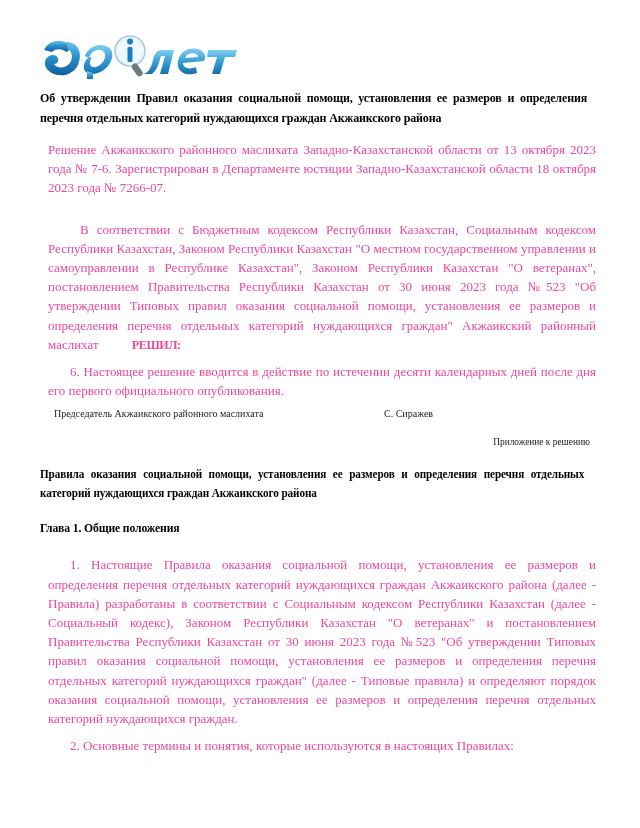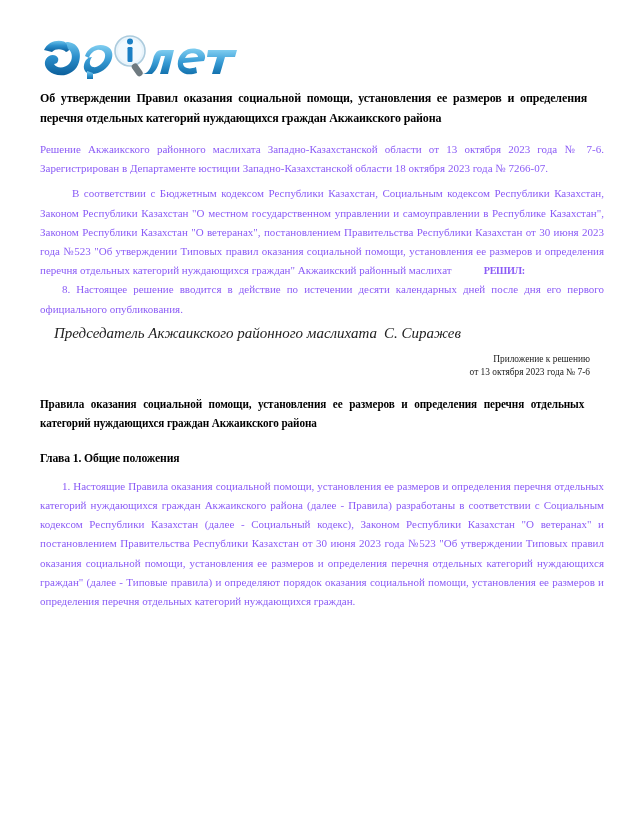--- a/index.html
+++ b/index.html
@@ -49,26 +49,26 @@
     line-height: 20px;
     text-align: justify;
     letter-spacing: -0.15px;
     transform: scaleX(0.97);
     transform-origin: left top;
     margin: 0 0 12px 0;
     color: #000;
   }
 
   .para {
-    font-size: 11px;
+    font-size: 13px;
     line-height: 19.2px;
     text-align: justify;
     text-justify: inter-word;
-    margin: 0;
-    color: #8b5cf6;
+    margin: 8px;
+    color: #ec4899;
     hyphens: none;
   }
   .para.indent { text-indent: 32px; }
   .para.tight  { text-indent: 22px; }
 
   .spacer-6  { height: 6px; }
   .spacer-10 { height: 10px; }
 
   b.reshil {
     font-weight: bold;
@@ -76,22 +76,21 @@
     display: inline-block;
     transform: scaleX(0.93);
     transform-origin: left center;
   }
 
   
   .sign-row {
     position: relative;
     margin-top: 6px;
     height: 16px;
-    font-style: italic;
-    font-size: 15px;
+    font-size: 10px;
     color: #222;
   }
   .sign-post {
     position: absolute;
     left: 14px;
     top: 0;
     white-space: nowrap;
   }
   .sign-name {
     position: absolute;
@@ -186,35 +185,35 @@
 
     <h1 class="doc-title">Об утверждении Правил оказания социальной помощи, установления ее размеров и определения перечня отдельных категорий нуждающихся граждан Акжаикского района</h1>
 
     <p class="para">Решение Акжаикского районного маслихата Западно-Казахстанской области от 13 октября 2023 года № 7-6. Зарегистрирован в Департаменте юстиции Западно-Казахстанской области 18 октября 2023 года № 7266-07.</p>
 
     <div class="spacer-6"></div>
 
     <p class="para indent"><span>В соответствии с Бюджетным кодексом Республики Казахстан, Социальным кодексом Республики Казахстан, Законом Республики Казахстан "О местном государственном управлении и самоуправлении в Республике Казахстан", Законом Республики Казахстан "О ветеранах", постановлением Правительства Республики Казахстан от 30 июня 2023 года №523 "Об утверждении Типовых правил оказания социальной помощи, установления ее размеров и определения перечня отдельных категорий нуждающихся граждан" Акжаикский районный маслихат </span><b class="reshil">РЕШИЛ:</b></p>
 
 
-    <p class="para tight">8. Настоящее решение вводится в действие по истечении десяти календарных дней после дня его первого официального опубликования.</p>
+    <p class="para tight">6. Настоящее решение вводится в действие по истечении десяти календарных дней после дня его первого официального опубликования.</p>
 
     <div class="sign-row">
       <span class="sign-post">Председатель Акжаикского районного маслихата</span>
       <span class="sign-name">С. Сиражев</span>
     </div>
 
     <div class="appendix">
       <div>Приложение к решению</div>
-      <div>от 13 октября 2023 года № 7-6</div>
     </div>
 
     <h2 class="rules-title">Правила оказания социальной помощи, установления ее размеров и определения перечня отдельных категорий нуждающихся граждан Акжаикского района</h2>
 
     <h3 class="chapter-title">Глава 1. Общие положения</h3>
 
     <div class="spacer-10"></div>
 
     <p class="para tight">1. Настоящие Правила оказания социальной помощи, установления ее размеров и определения перечня отдельных категорий нуждающихся граждан Акжаикского района (далее - Правила) разработаны в соответствии с Социальным кодексом Республики Казахстан (далее - Социальный кодекс), Законом Республики Казахстан "О ветеранах" и постановлением Правительства Республики Казахстан от 30 июня 2023 года №523 "Об утверждении Типовых правил оказания социальной помощи, установления ее размеров и определения перечня отдельных категорий нуждающихся граждан" (далее - Типовые правила) и определяют порядок оказания социальной помощи, установления ее размеров и определения перечня отдельных категорий нуждающихся граждан.</p>
 
+    <p class="para tight">2. Основные термины и понятия, которые используются в настоящих Правилах:</p>
 
   </div>
 </div>
 
 </body></html>

